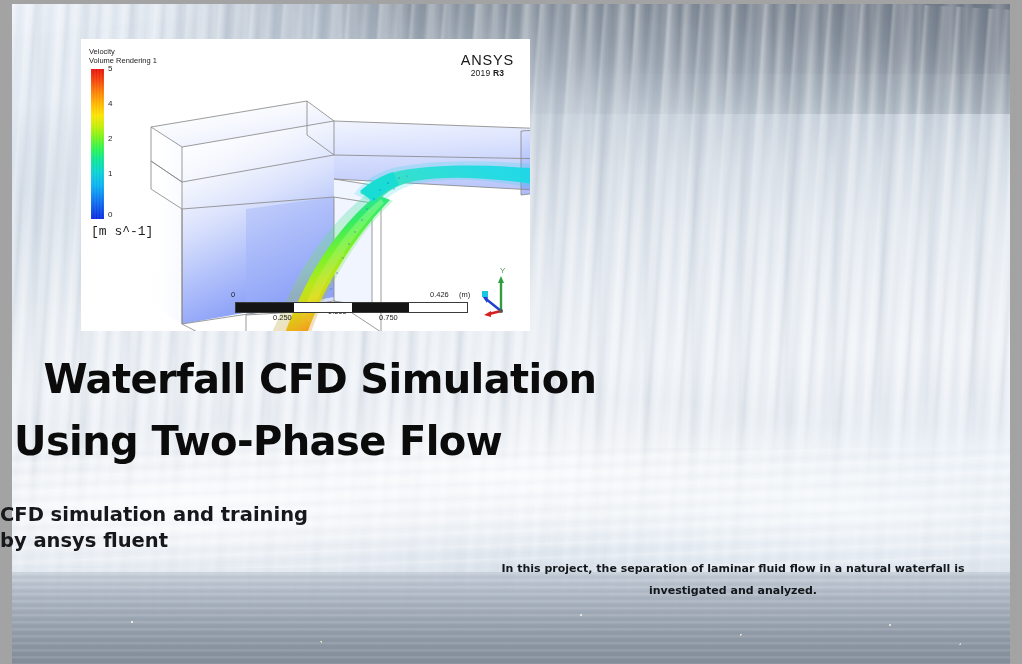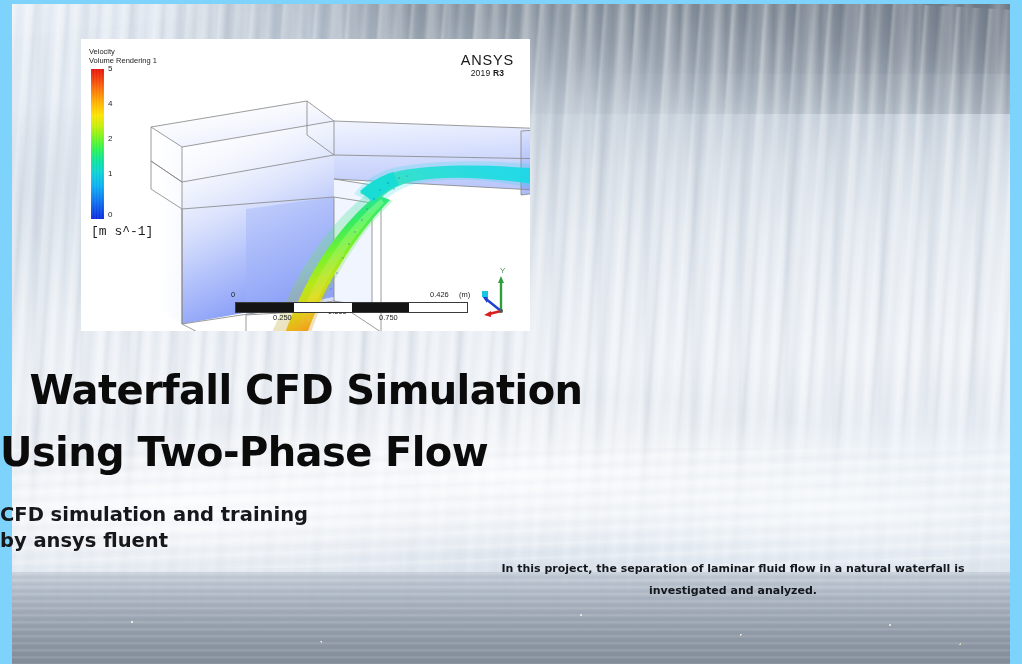--- a/index.html
+++ b/index.html
@@ -1,20 +1,20 @@
 <!DOCTYPE html>
 <html><head>
 <meta charset="utf-8">
 <style>
   html,body{margin:0;padding:0;background:#ffffff;}
   body{width:1022px;height:664px;overflow:hidden;
        font-family:"Liberation Sans",sans-serif;}
 
   
-  #slide{position:relative;width:1022px;height:664px;background:#7dd3fc;overflow:hidden;}
+  #slide{position:relative;width:1022px;height:664px;background:#a3a3a3;overflow:hidden;}
 
   
   #photo{position:absolute;left:12px;top:4px;width:998px;height:660px;overflow:hidden;}
 
   
   .bg-base{position:absolute;inset:0;
      background:linear-gradient(177deg,
         #8d97a5 0%,   #93a0ae 5%,
         #a9b5c2 12%,  #c2cdd8 20%,
         #d5dde6 28%,  #e2e8ef 37%,
@@ -152,21 +152,21 @@
   .scale-seg{height:100%;}
   .seg-on{background:#141414;}
   .seg-off{background:#ffffff;}
 
   
   .triad{position:absolute;left:398px;top:228px;width:46px;height:50px;}
   .triad-y{position:absolute;left:21px;top:-1px;font-size:8px;color:#4f9a52;
      font-family:"Liberation Sans",sans-serif;}
 
   
-  .title-block{position:absolute;left:0;top:366px;width:612px;}
+  .title-block{position:absolute;left:0;top:355px;width:612px;padding-left:14px;}
   .title-line{color:#0b0b0b;font-weight:bold;
      font-family:"DejaVu Sans","Liberation Sans",sans-serif;
      letter-spacing:-.6px;white-space:nowrap;}
   .title-1{font-size:40px;line-height:48px;text-align:center;}
   .title-2{font-size:40px;line-height:48px;margin-top:14px;}
 
   .subtitle{position:absolute;left:0;top:502px;width:612px;text-align:left;
      color:#16181b;font-weight:bold;font-size:19.5px;line-height:26px;
      font-family:"DejaVu Sans","Liberation Sans",sans-serif;}
 

